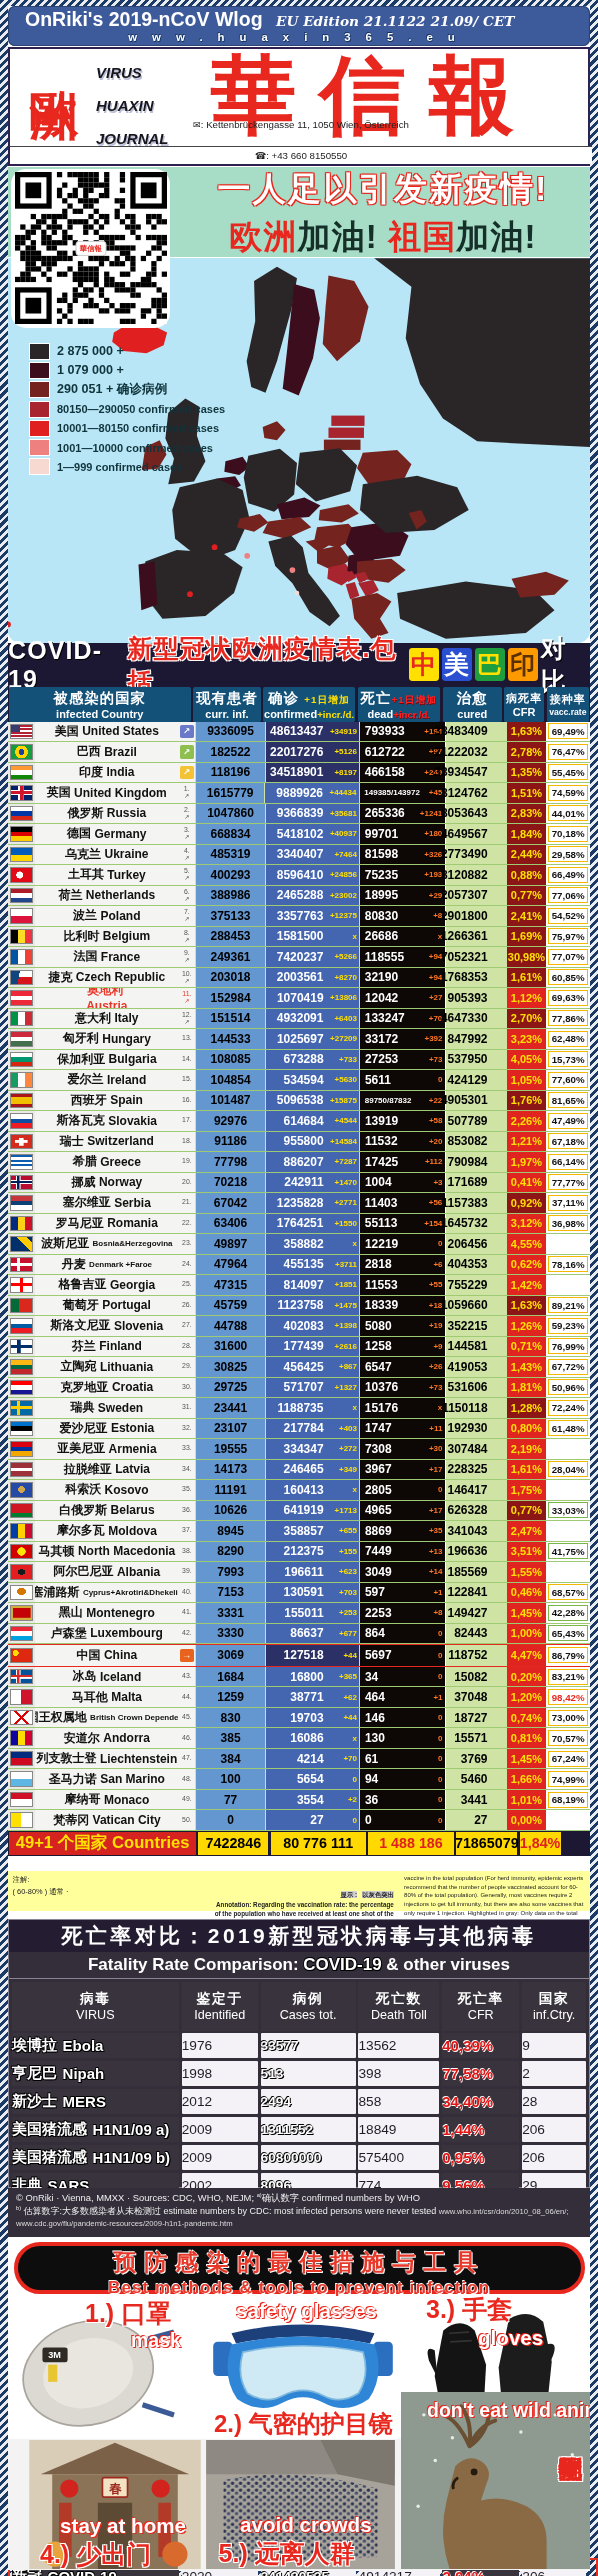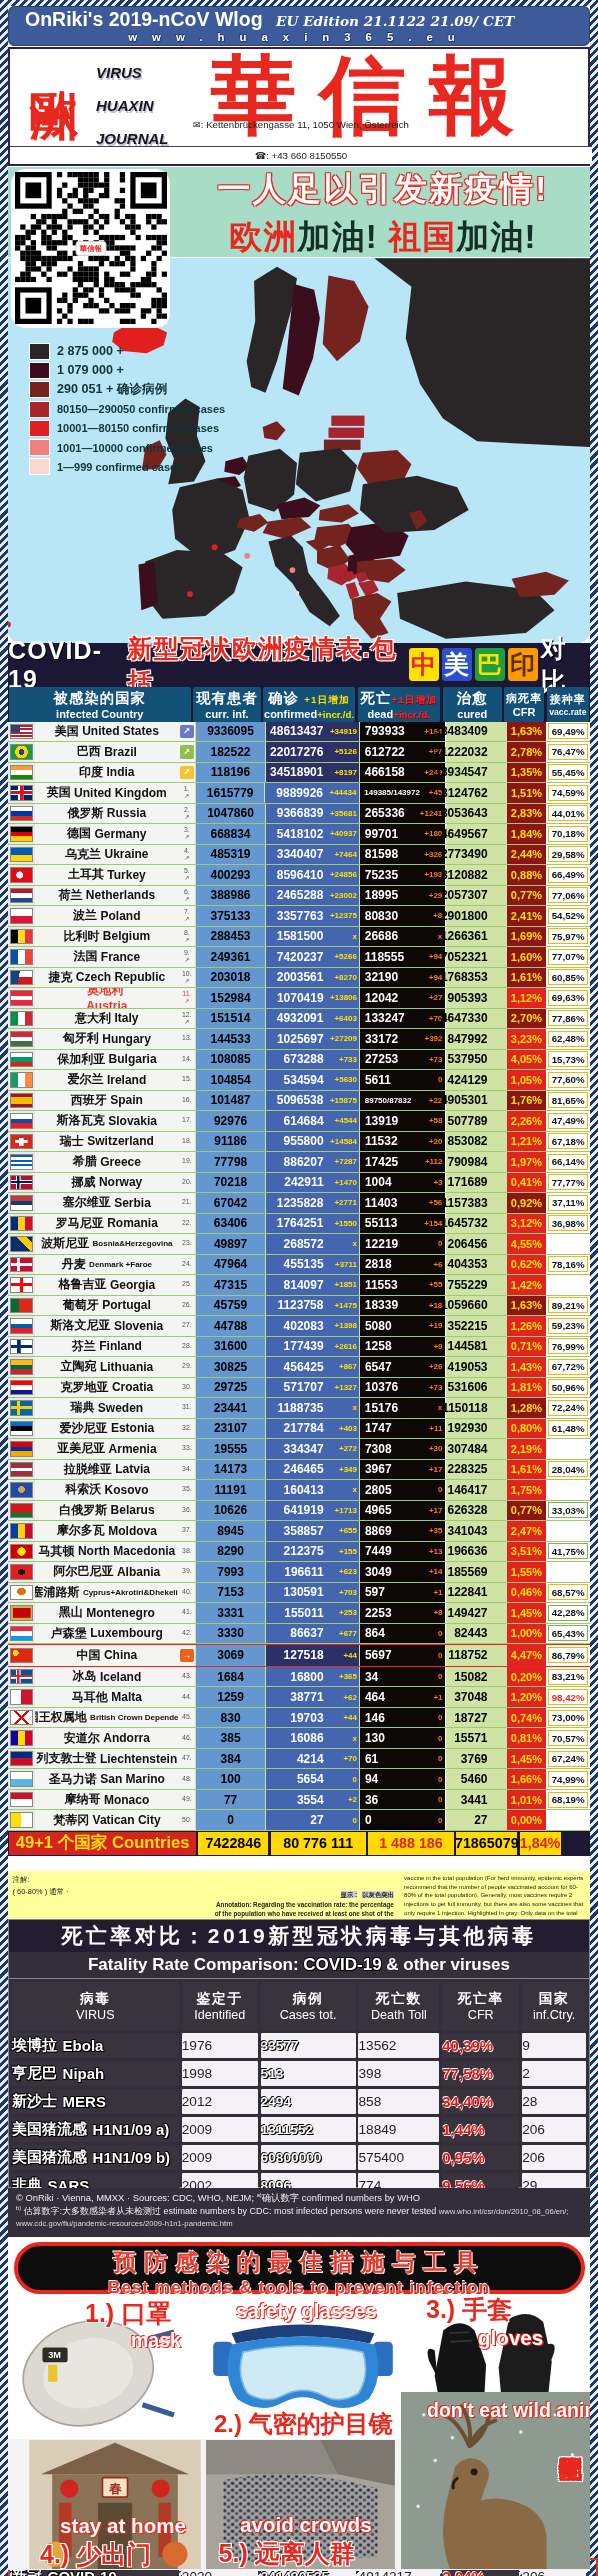--- a/index.html
+++ b/index.html
@@ -100,21 +100,21 @@
   .crow.hl{border-top:1.7px solid #e8281e;border-bottom:1.7px solid #e8281e;height:20.6px;}
 
   .totals{height:23px;display:flex;gap:2.3px;background:#1c1733;padding:1.1px;align-items:stretch;}
   .tt{display:flex;align-items:center;justify-content:center;font-weight:900;}
   .tt-label{width:187px;background:#d5231f;color:#ffe000;font-size:16.6px;}
   .tt-cell{background:#ffd900;color:#000;font-size:14.3px;}
   .tt-dead{color:#e02020;}
   .tt-cfr{color:#e02020;}
 
   
-  .annotation{position:absolute;left:0;top:1865px;width:582px;height:48px;background:#ffff9c;display:flex;font-size:6px;color:#222;}
+  .annotation{position:absolute;left:0;top:1865px;width:582px;height:40px;background:#ffff9c;display:flex;font-size:6px;color:#222;}
   .ann-cn{width:189px;padding:3.4px 4.6px;font-size:7.4px;line-height:1.6;}
   .ann-mid{width:183px;padding:3.4px 4.6px;font-size:6.3px;text-align:right;line-height:1.5;padding-top:19.5px;font-weight:bold;}
   .ann-en{flex:1;padding:3.4px 5.7px;line-height:1.45;}
   .hl-gray{background:#cfcfcf;}
 
   
   .fatality{position:absolute;left:0;top:1913px;width:582px;height:269px;background:#332e3a;border:1.7px solid #8a8595;box-sizing:border-box;}
   .ftitle-cn{height:32px;background:#241c31;display:flex;align-items:center;justify-content:center;
     color:#fff;font-size:21px;font-weight:900;letter-spacing:3.4px;}
   .ftitle-en{height:26px;display:flex;align-items:center;justify-content:center;color:#fff;font-size:17px;font-weight:bold;gap:4.6px;border-bottom:1.1px solid #8a8595;}
@@ -994,21 +994,21 @@
     <div class="c c-cu">249361</div>
     <div class="c c-co ">
               <span class="v">7420237</span>
               <span class="i">+5266</span>
             </div>
     <div class="c c-de">
               <span class="v ">118555</span>
               <span class="i">+94</span>
             </div>
     <div class="c c-cr">7052321</div>
-    <div class="c c-cf dark">1,60%</div>
+    <div class="c c-cf dark">30,98%</div>
     <div class="c c-va">
               <span class="box ">
                 <span class="">77,07%</span>
               </span>
             </div>
   </div>
           <div class="crow ">
     <div class="c c-flag">
               <span class="flag" style="background:linear-gradient(100deg,#11457e 0 38%,rgba(0,0,0,0) 38.5%), linear-gradient(#fff 0 50%,#d7141a 50%)"></span>
             </div>
@@ -1392,21 +1392,21 @@
     <div class="c c-name  ens">
               <span class="cnm">波斯尼亚</span>
               <span class="enm">Bosnia&amp;Herzegovina</span>
             </div>
     <div class="c c-rk ">
               <span class="rk">23.</span>
               <span class="ar"></span>
             </div>
     <div class="c c-cu">49897</div>
     <div class="c c-co ">
-              <span class="v">268572</span>
+              <span class="v">358882</span>
               <span class="i">x</span>
             </div>
     <div class="c c-de">
               <span class="v ">12219</span>
               <span class="i">0</span>
             </div>
     <div class="c c-cr">206456</div>
     <div class="c c-cf ">4,55%</div>
     <div class="c c-va"></div>
   </div>

